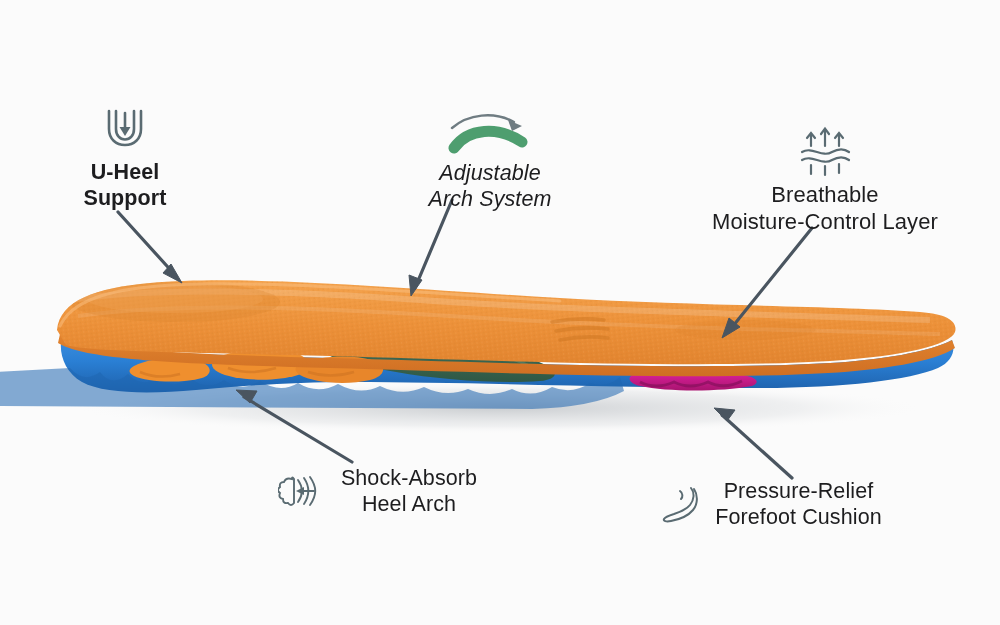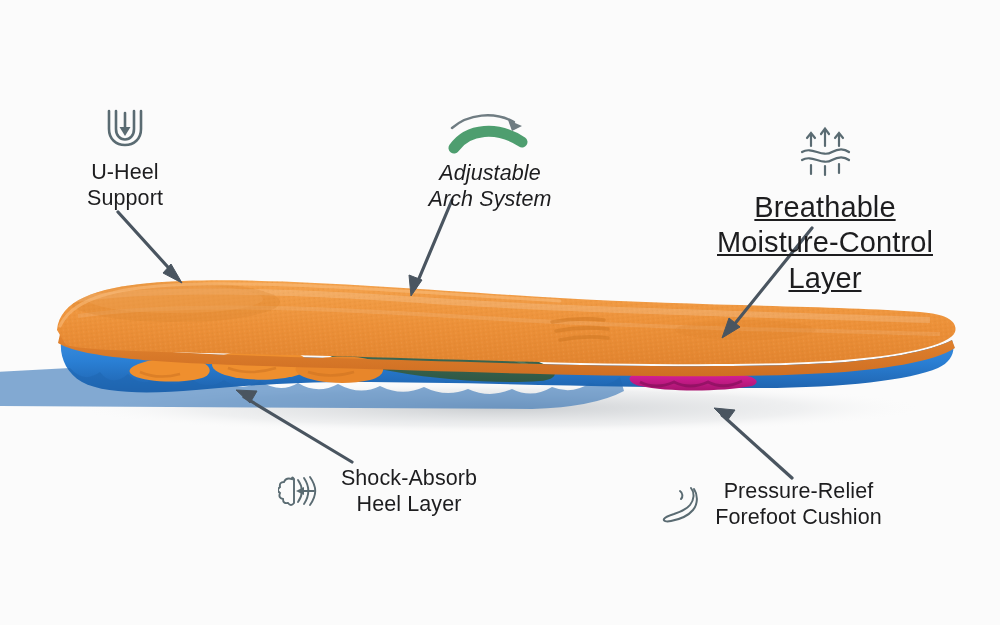--- a/index.html
+++ b/index.html
@@ -16,25 +16,25 @@
 
   .callout{position:absolute;}
   .callout .label{
     color:#1d1d1f;
     text-align:center;
     line-height:1.22;
     white-space:pre-line;
     letter-spacing:0.1px;
   }
   .c-uheel{left:30px;top:105px;width:190px;}
-  .c-uheel .label{font-size:21.5px;margin-top:6px;}
+  .c-uheel .label{font-size:21.5px;margin-top:6px;font-weight:bold;}
   .c-arch{left:390px;top:112px;width:200px;font-style:italic;}
   .c-arch .label{font-size:21.5px;margin-top:6px;}
   .c-breath{left:690px;top:126px;width:270px;}
-  .c-breath .label{font-size:29px;margin-top:12px;text-decoration:underline;}
+  .c-breath .label{font-size:22px;margin-top:4px;}
   .c-shock{left:278px;top:465px;width:210px;display:flex;align-items:center;gap:8px;}
   .c-shock .label{font-size:21.5px;text-align:center;flex:1;}
   .c-press{left:660px;top:478px;width:225px;display:flex;align-items:center;gap:6px;}
   .c-press .label{font-size:21.5px;text-align:center;flex:1;}
 
   .icon-wrap{display:flex;justify-content:center;}
 </style>
 </head>
 <body>
 
@@ -217,21 +217,21 @@
                    q3,4 6,0 l0,-24 q-2,-3 -2,0 Z"></path>
           <path d="M20,9 C25,16 25,24 20,31"></path>
           <path d="M26,7 C32,16 32,24 26,33"></path>
           <path d="M32,6 C39,16 39,24 32,34"></path>
           <line x1="36" y1="20" x2="22" y2="20"></line>
         </g>
         <polygon points="18,20 26,16 26,24" fill="#5a6b72"></polygon>
       </svg>
     </div>
     <div class="label">Shock-Absorb
-Heel Layer</div>
+Heel Arch</div>
   </div>
 
   <div class="callout c-press">
     <div class="icon-wrap" style="flex:0 0 auto;">
       <svg width="46" height="42" viewBox="0 0 46 42">
         <g stroke="#5a6b72" stroke-width="2" fill="none" stroke-linecap="round" stroke-linejoin="round">
           <path d="M31,5 C35,10 34,17 30,22 C26,27 20,29 14,31
                    C9,32.5 5,34 4,36 C3,38 6,39 11,38
                    C19,36.5 28,33 33,27 C38,21 38,12 34,6"></path>
           <path d="M20,8 C23,10 23,14 21,16"></path>

